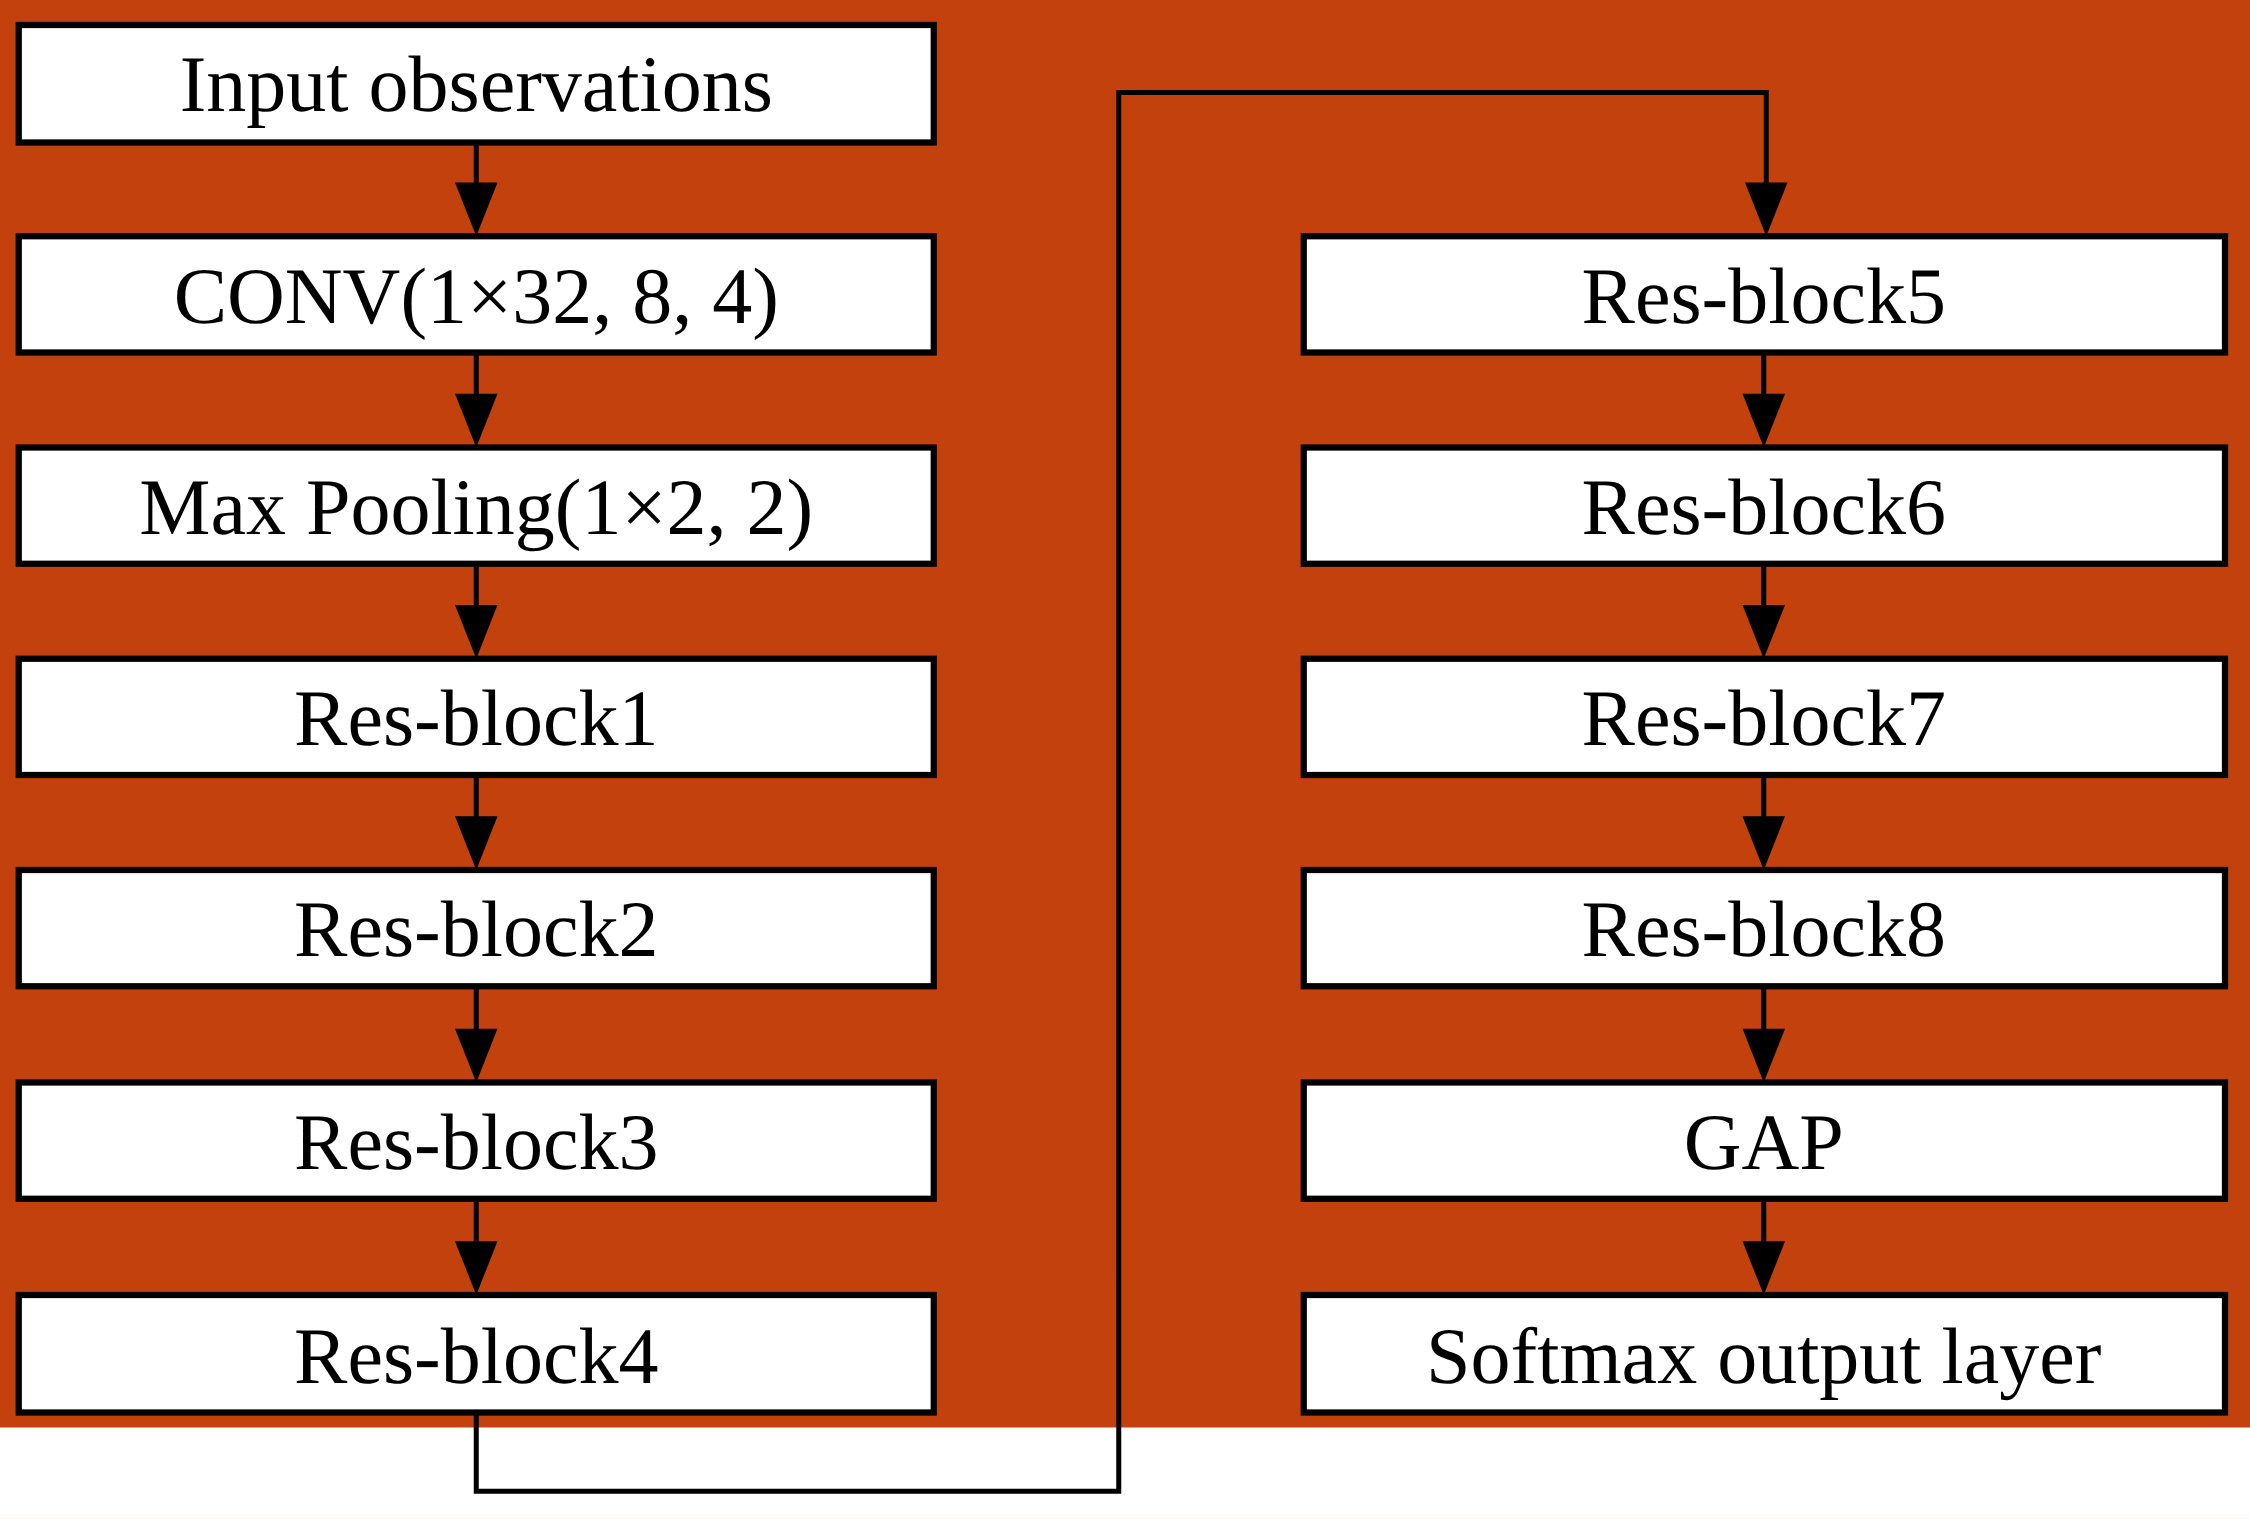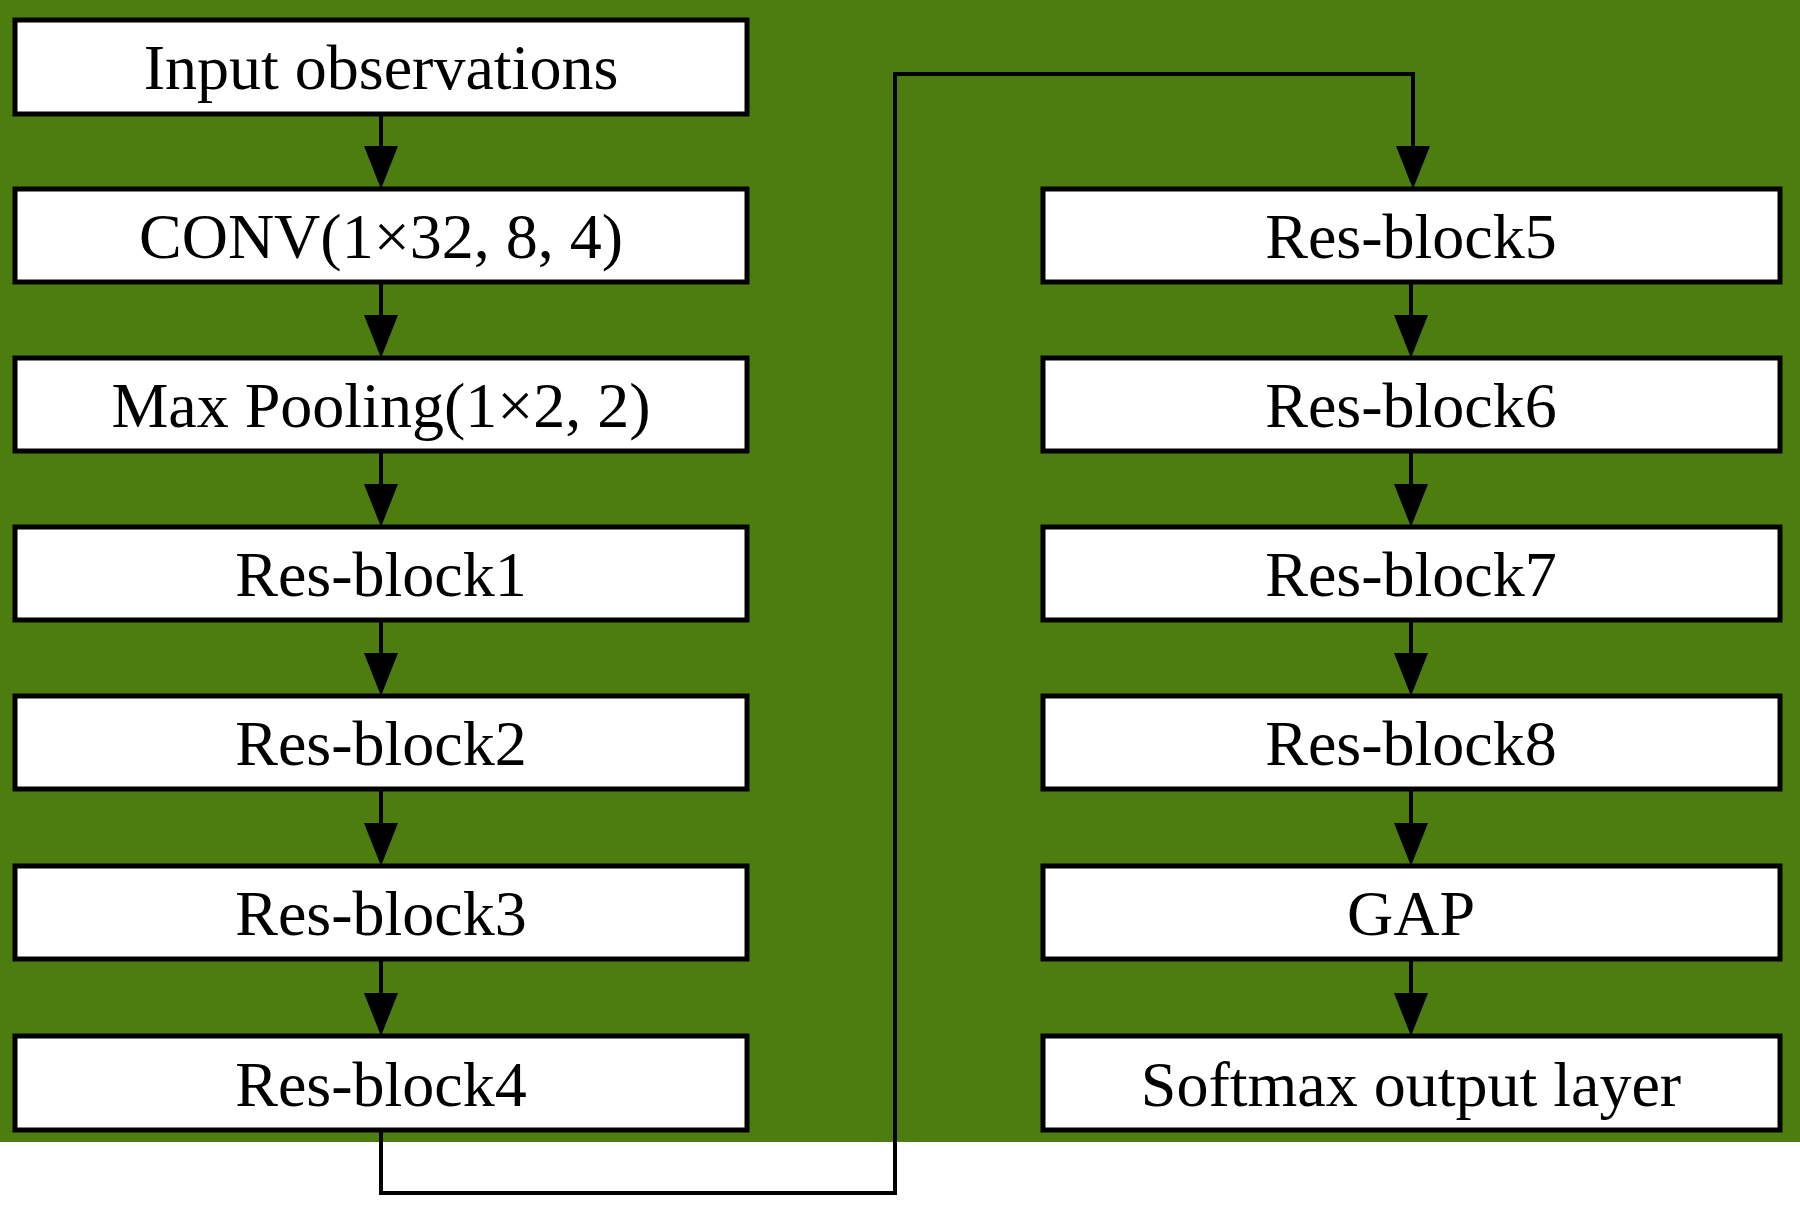--- a/index.html
+++ b/index.html
@@ -7,21 +7,21 @@
     padding: 0;
     background: #ffffff;
     width: 1800px;
     height: 1215px;
     overflow: hidden;
   }
   .canvas-wrap {
     position: relative;
     width: 1800px;
     height: 1142px;
-    background: #4d7c0f;
+    background: #c2410c;
   }
   svg {
     display: block;
     font-family: "Liberation Serif", "DejaVu Serif", serif;
   }
   .node-rect {
     fill: #ffffff;
     stroke: #000000;
     stroke-width: 5px;
   }

